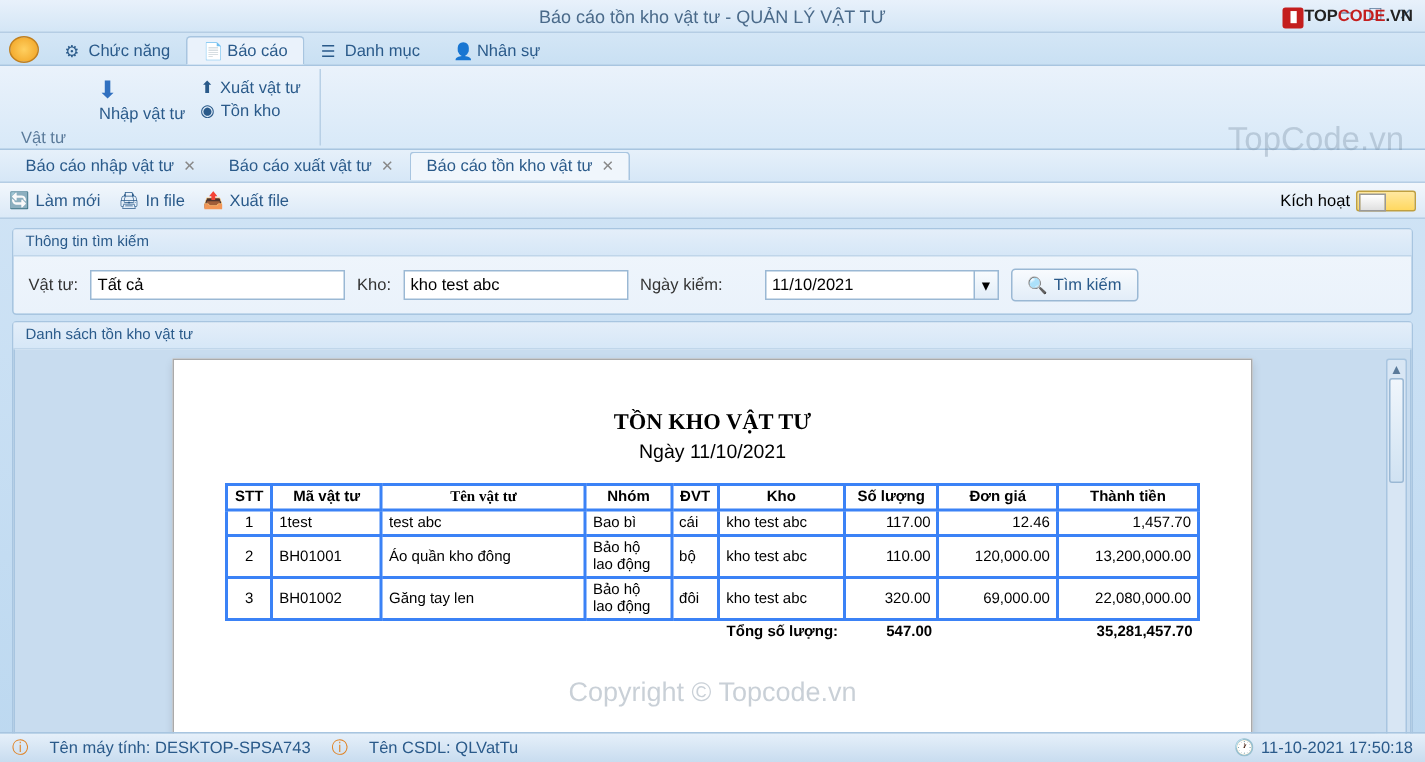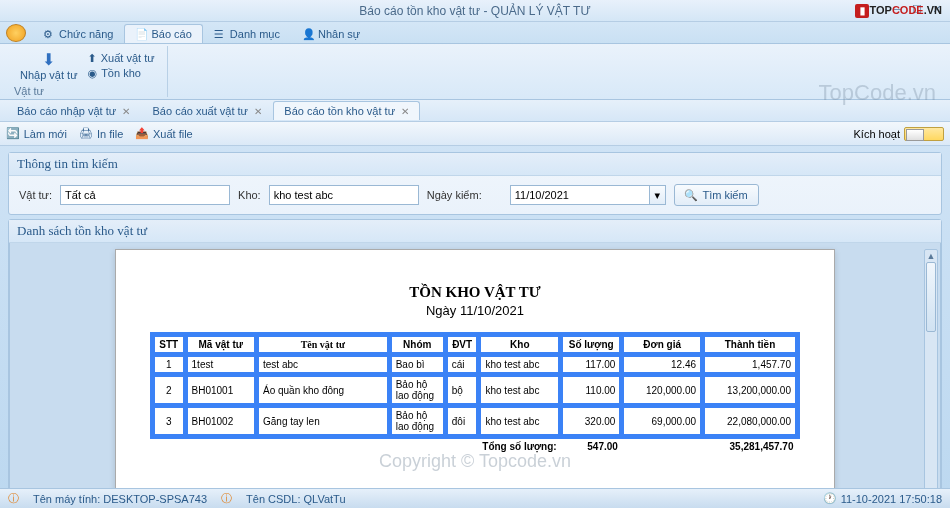--- a/index.html
+++ b/index.html
@@ -27,39 +27,39 @@
 .doc-tabs .dtab.active { background: #f0f6fc; border-color: #a8c5e0; border-radius: 3px 3px 0 0; }
 .doc-tabs .dtab .close { color: #888; font-size: 10px; }
 .toolbar { height: 24px; background: linear-gradient(#f2f7fc, #dbe9f7); border-bottom: 1px solid #b5cde4; display: flex; align-items: center; padding: 0 6px; gap: 12px; }
 .toolbar .tbtn { display: flex; align-items: center; gap: 4px; color: #2a5a8a; cursor: pointer; }
 .toolbar .spacer { flex: 1; }
 .toolbar .toggle { display: flex; align-items: center; gap: 4px; }
 .toolbar .toggle .slider { width: 40px; height: 14px; background: linear-gradient(#ffe8a0, #ffd860); border: 1px solid #c0a040; border-radius: 2px; position: relative; }
 .toolbar .toggle .slider::after { content: ''; position: absolute; left: 1px; top: 1px; width: 16px; height: 10px; background: linear-gradient(#fff, #e0e0e0); border: 1px solid #999; }
 .content { padding: 6px 8px; display: flex; flex-direction: column; gap: 4px; height: calc(508px - 22px - 22px - 56px - 22px - 24px - 20px); }
 .panel { border: 1px solid #a8c5e0; border-radius: 3px; background: linear-gradient(#f0f6fc, #eaf2fb); }
-.panel-header { padding: 3px 8px; color: #2a5a8a; border-bottom: 1px solid #c0d6ea; background: linear-gradient(#e4eef9, #d6e7f7); font-size: 13px; font-family: Liberation Serif, serif; }
+.panel-header { padding: 3px 8px; color: #2a5a8a; border-bottom: 1px solid #c0d6ea; background: linear-gradient(#e4eef9, #d6e7f7); font-size: 10px; }
 .search-body { padding: 8px 10px; display: flex; align-items: center; gap: 8px; }
 .search-body label { color: #333; }
 .search-body input { height: 20px; border: 1px solid #9ab8d4; padding: 0 4px; background: #fff; }
 .search-body .btn { height: 22px; padding: 0 10px; border: 1px solid #9ab8d4; background: linear-gradient(#f8fbfe, #e2edf8); border-radius: 3px; display: flex; align-items: center; gap: 4px; cursor: pointer; color: #2a5a8a; }
 .report-area { flex: 1; display: flex; flex-direction: column; }
 .report-viewport { flex: 1; background: #c8dcef; border: 1px solid #a8c5e0; border-top: none; position: relative; overflow: hidden; padding: 6px; }
 .report-scroll { position: absolute; right: 2px; top: 6px; bottom: 6px; width: 14px; background: #d8e6f4; border: 1px solid #a8c5e0; border-radius: 2px; }
 .report-scroll .thumb { position: absolute; top: 12px; left: 1px; right: 1px; height: 70px; background: linear-gradient(#f0f6fc, #d0e2f2); border: 1px solid #9ab8d4; border-radius: 2px; }
 .report-scroll .arr { position: absolute; left: 0; right: 0; height: 12px; display: flex; align-items: center; justify-content: center; color: #5a7a9a; font-size: 9px; }
 .report-scrollh { position: absolute; left: 6px; right: 22px; bottom: 2px; height: 14px; background: #d8e6f4; border: 1px solid #a8c5e0; border-radius: 2px; }
 .paper { background: #fff; margin: 0 auto; width: 720px; min-height: 260px; border: 1px solid #aaa; box-shadow: 0 2px 6px rgba(0,0,0,0.15); padding: 18px 34px 12px 34px; position: relative; }
 .paper .logo { position: absolute; left: 34px; top: 34px; text-align: center; }
 .paper .logo .logimg { width: 80px; height: 30px; display: flex; align-items: center; justify-content: center; }
 .paper .logo .logtxt { color: #2a5ac0; font-weight: bold; font-size: 10px; margin-top: 2px; }
 .paper h2 { text-align: center; font-size: 15px; font-weight: bold; margin-top: 16px; font-family: 'Times New Roman', serif; }
 .paper .date { text-align: center; font-size: 13px; margin-top: 2px; margin-bottom: 14px; }
 .rtable { width: 100%; border-collapse: collapse; }
-.rtable th, .rtable td { border: 5px solid #3b82f6; padding: 2px 4px; font-size: 10px; }
+.rtable th, .rtable td { border: 2px solid #3b82f6; padding: 2px 4px; font-size: 10px; }
 .rtable th { font-weight: bold; text-align: center; }
 .rtable td.num { text-align: right; padding-left: 20px; }
 .rtable td.ctr { text-align: center; }
 .rtable tr.total td { font-weight: bold; border-left: none; border-right: none; border-bottom: none; }
 .statusbar { position: absolute; bottom: 0; left: 0; right: 0; height: 20px; background: linear-gradient(#e6f0fa, #c8dcef); border-top: 1px solid #a8c5e0; display: flex; align-items: center; padding: 0 8px; gap: 14px; color: #2a5a8a; }
 .statusbar .spacer { flex: 1; }
 .statusbar .clock { display: flex; align-items: center; gap: 4px; }
 .watermark-center { position: absolute; left: 50%; bottom: 36px; transform: translateX(-50%); font-size: 18px; color: rgba(100,120,140,0.35); z-index: 40; pointer-events: none; }
 </style>
 </head>
@@ -96,21 +96,21 @@
       <span class="ticon">👤</span>
       <span>Nhân sự</span>
     </div>
 </div>
 
 <div class="ribbon-body">
   <div class="ribbon-group">
     <div class="content-row">
       <div class="big-btn">
         <span style="font-size:16px;color:#3070c0;">⬇</span>
-        <span style="color:#2a5a8a;">Nhập vật tư</span>
+        <span style="color:#2a5a8a;margin-left:46px;">Nhập vật tư</span>
       </div>
       <div style="display:flex;flex-direction:column;justify-content:center;">
         <div class="row-btn">
             <span>⬆</span>
             <span>Xuất vật tư</span>
           </div>
         <div class="row-btn">
             <span>◉</span>
             <span>Tồn kho</span>
           </div>

